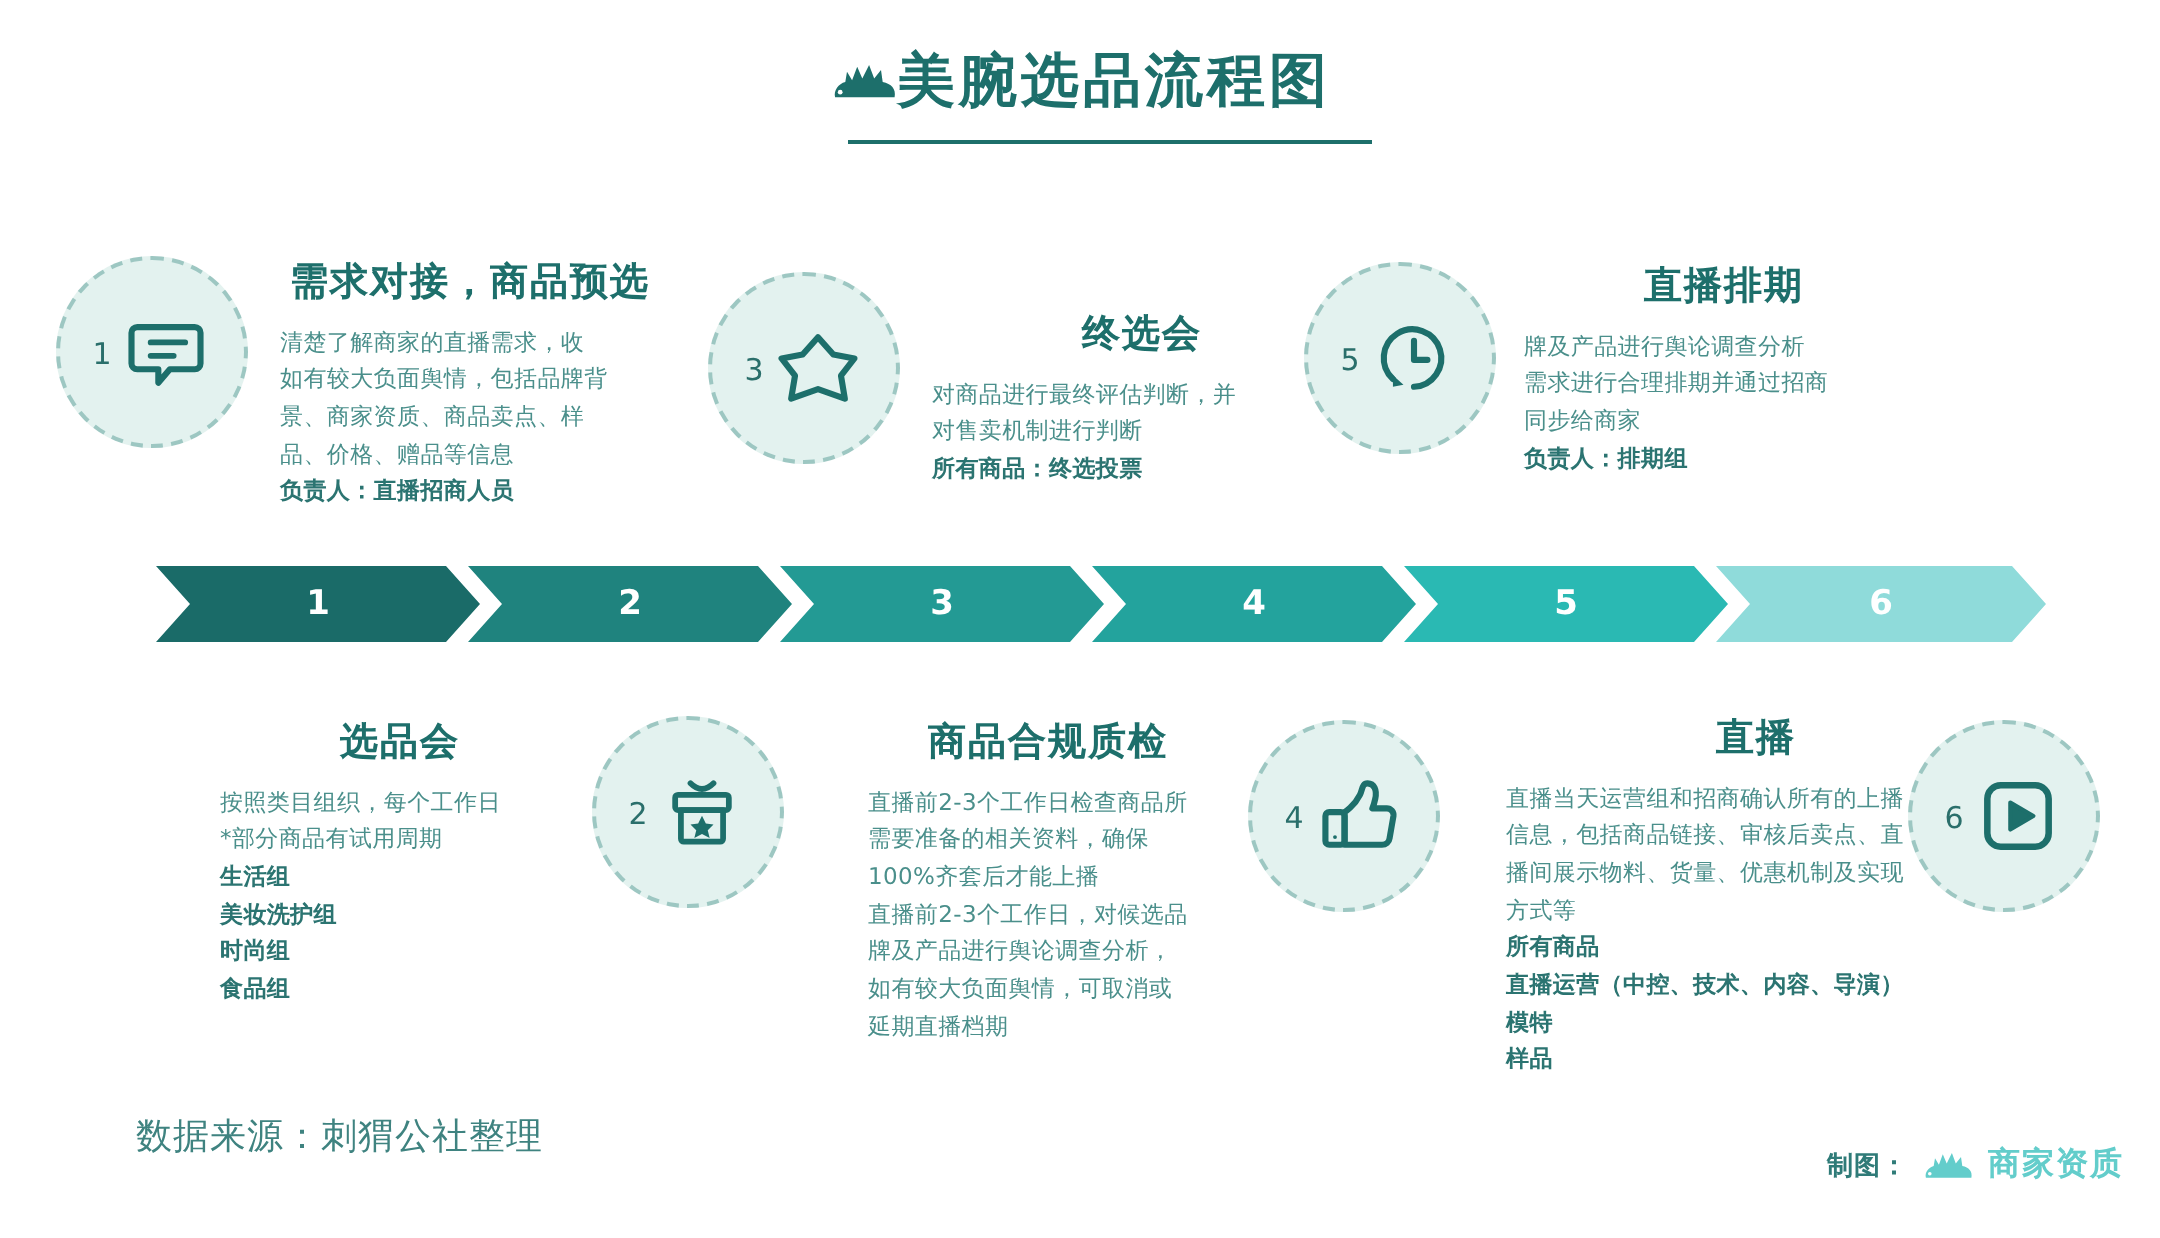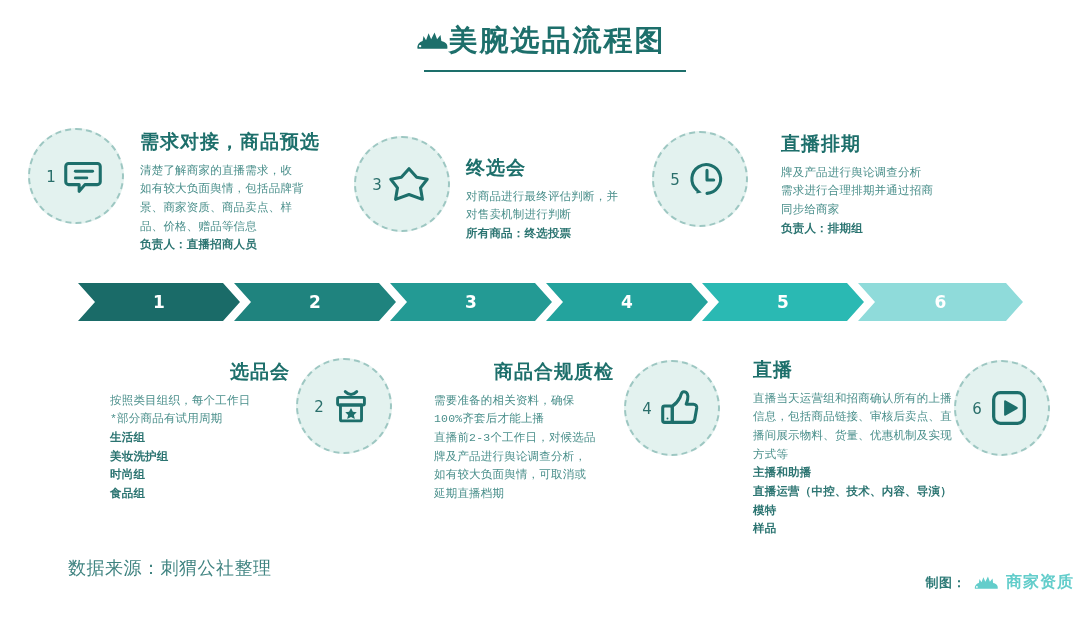--- a/index.html
+++ b/index.html
@@ -37,50 +37,49 @@
   .badge .num {
     font-size: 15px; color: #2a6f6b; font-weight: normal;
     margin-right: 2px; margin-top: 2px;
   }
   .badge .glyph { width: 46px; height: 46px; display: block; }
 
   
   .blk { position: absolute; }
   .blk h3 {
     font-size: 19px; font-weight: bold; color: #1d6f6b;
-    letter-spacing: 1px; margin-bottom: 9px; line-height: 1.2;
+    letter-spacing: 1px; margin-bottom: 9px; line-height: 1.2; text-align: center;
   }
   .blk p {
     font-size: 11.5px; color: #4a8f8b; line-height: 1.62;
     letter-spacing: .2px;
-    font-family: Liberation Mono, monospace;
   }
   .blk p.bold { font-weight: bold; color: #2b7471; }
   .blk p.gap { }
-  .blk.right-title h3 { text-align: right; }
+  .blk.right-title h3 { }
 
   
   .chev-strip { position: absolute; left: 78px; top: 283px; width: 945px; height: 38px; }
   .chev {
     position: absolute; top: 0; height: 38px;
     display: flex; align-items: center; justify-content: center;
     color: #ffffff; font-size: 17px; font-weight: bold;
     clip-path: polygon(0 0, calc(100% - 17px) 0, 100% 50%, calc(100% - 17px) 100%, 0 100%, 17px 50%);
   }
   .chev:first-child {
     clip-path: polygon(0 0, calc(100% - 17px) 0, 100% 50%, calc(100% - 17px) 100%, 0 100%, 17px 50%);
   }
 
   
   .source {
     position: absolute; left: 68px; top: 556px;
     font-size: 18px; color: #3f8380; letter-spacing: .5px;
   }
   .credit {
-    position: absolute; right: 6px; top: 572px;
+    position: absolute; right: 18px; top: 572px;
     display: flex; align-items: center; gap: 7px; justify-content: center;
   }
   .credit-label { font-size: 13px; color: #2f7b78; font-weight: bold; letter-spacing: .5px; }
   .credit-logo { width: 26px; height: 20px; display: block; }
   .credit-brand { font-size: 16px; font-weight: bold; color: #63cdcb; letter-spacing: 1px; }
 </style>
 </head>
 <body>
 
 <div class="page">
@@ -128,21 +127,21 @@
 
   <div class="badge" style="left:652px; top:131px;">
     <span class="num">5</span>
     <svg class="glyph" viewBox="0 0 48 48">
       <path d="M13 35 A15 15 0 1 1 24 39" fill="none" stroke="#1d6f6b" stroke-width="3.2" stroke-linecap="round"></path>
       <path d="M13 33 L13 39 L18.5 38 Z" fill="#1d6f6b"></path>
       <path d="M24 15 L24 25 L31 25" fill="none" stroke="#1d6f6b" stroke-width="3.2" stroke-linecap="round" stroke-linejoin="round"></path>
     </svg>
   </div>
 
-  <div class="blk" style="left:762px; top:132px; width:200px;margin-left:19px;">
+  <div class="blk" style="left:762px; top:132px; width:200px;">
     <h3>直播排期</h3>
     <p>牌及产品进行舆论调查分析</p>
     <p>需求进行合理排期并通过招商</p>
     <p>同步给商家</p>
     <p class="bold">负责人：排期组</p>
   </div>
 
   <div class="chev-strip">
     <div class="chev" style="left:0px; width:162px; background:#1a6b68;">
       <span>1</span>
@@ -178,21 +177,22 @@
     <span class="num">2</span>
     <svg class="glyph" viewBox="0 0 48 48">
       <path d="M18 9 Q24 15 30 9" fill="none" stroke="#1d6f6b" stroke-width="3" stroke-linecap="round"></path>
       <rect x="10" y="15" width="28" height="8" rx="1.5" fill="none" stroke="#1d6f6b" stroke-width="3"></rect>
       <path d="M13 23 h22 v15 a1.5 1.5 0 0 1 -1.5 1.5 h-19 a1.5 1.5 0 0 1 -1.5 -1.5 z" fill="none" stroke="#1d6f6b" stroke-width="3" stroke-linejoin="round"></path>
       <path d="M24 26 L26 30 L30 30.5 L27 33.5 L28 37.5 L24 35.5 L20 37.5 L21 33.5 L18 30.5 L22 30 Z" fill="#1d6f6b"></path>
     </svg>
   </div>
 
   <div class="blk" style="left:434px; top:360px; width:180px;">
-    <h3 style="text-align:right;">商品合规质检</h3>
+    <h3 style="text-align:center;">商品合规质检</h3>
+    <p>直播前2-3个工作日检查商品所</p>
     <p>需要准备的相关资料，确保</p>
     <p>100%齐套后才能上播</p>
     <p class="gap">直播前2-3个工作日，对候选品</p>
     <p>牌及产品进行舆论调查分析，</p>
     <p>如有较大负面舆情，可取消或</p>
     <p>延期直播档期</p>
   </div>
 
   <div class="badge" style="left:624px; top:360px;">
     <span class="num">4</span>
@@ -202,21 +202,21 @@
       <circle cx="12" cy="35" r="1" fill="#1d6f6b"></circle>
     </svg>
   </div>
 
   <div class="blk" style="left:753px; top:358px; width:250px;">
     <h3>直播</h3>
     <p>直播当天运营组和招商确认所有的上播</p>
     <p>信息，包括商品链接、审核后卖点、直</p>
     <p>播间展示物料、货量、优惠机制及实现</p>
     <p>方式等</p>
-    <p class="bold">主播和助播</p>
+    <p class="bold">所有商品</p>
     <p class="bold">直播运营（中控、技术、内容、导演）</p>
     <p class="bold">模特</p>
     <p class="bold">样品</p>
   </div>
 
   <div class="badge" style="left:954px; top:360px;">
     <span class="num">6</span>
     <svg class="glyph" viewBox="0 0 48 48">
       <rect x="8" y="8" width="32" height="32" rx="7" fill="none" stroke="#1d6f6b" stroke-width="3.4"></rect>
       <path d="M20 17 L32 24 L20 31 Z" fill="#1d6f6b" stroke="#1d6f6b" stroke-width="2.2" stroke-linejoin="round"></path>

